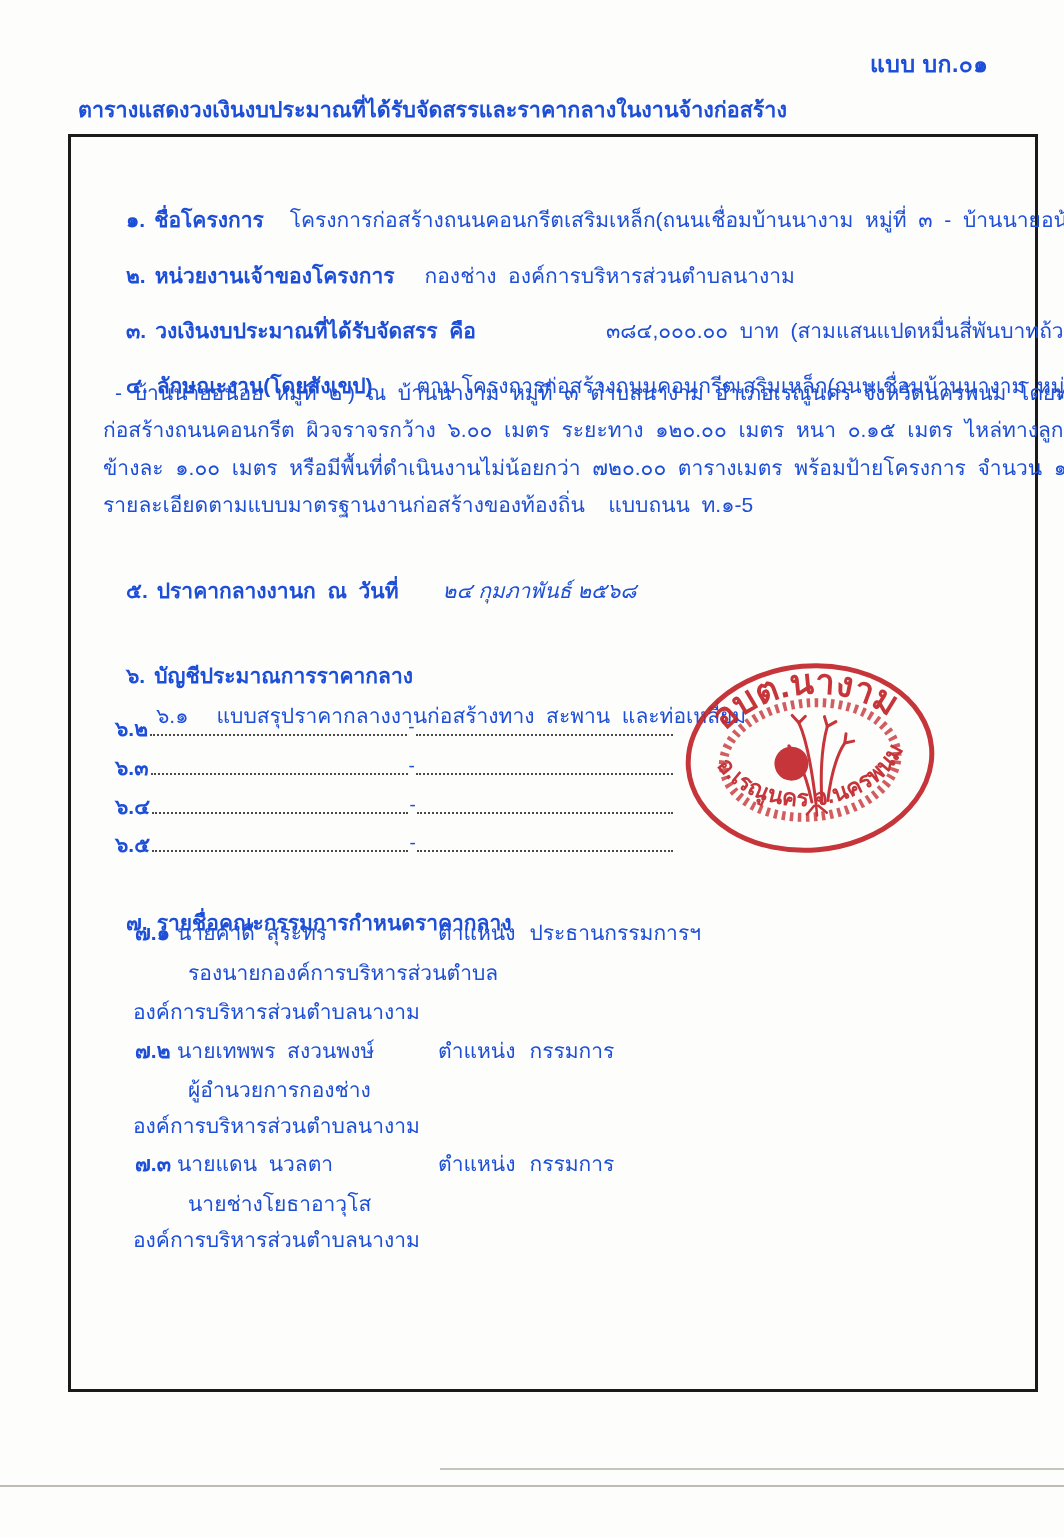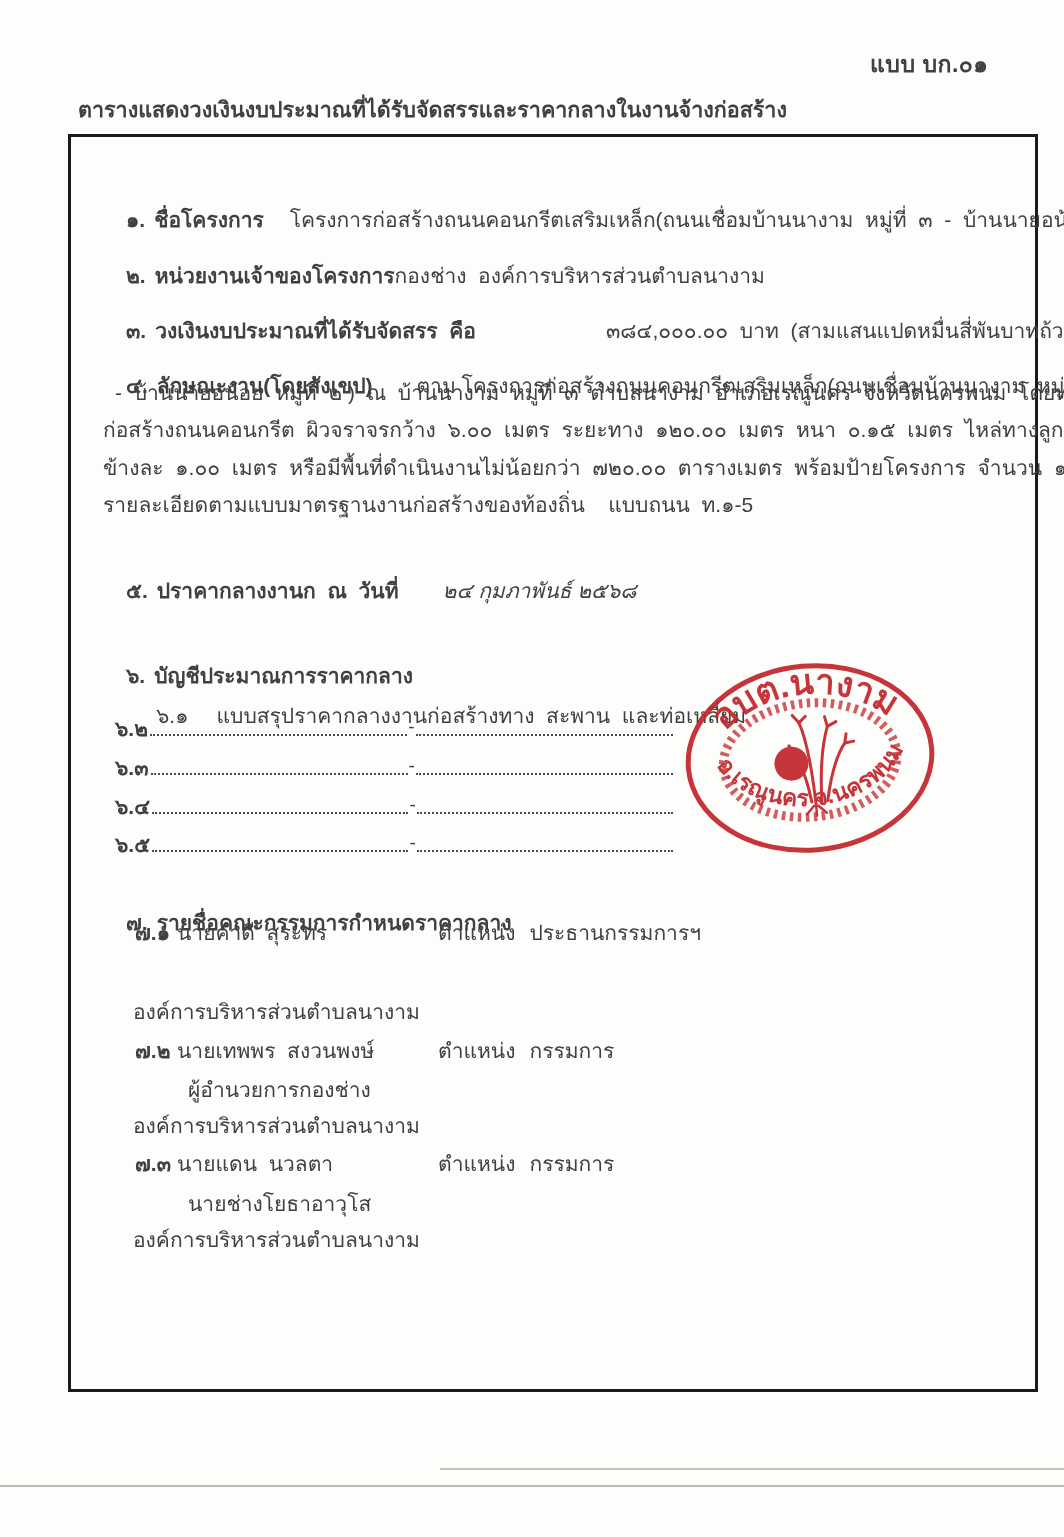--- a/index.html
+++ b/index.html
@@ -4,21 +4,21 @@
 <style>
   html,body{margin:0;padding:0;}
   body{
     width:1064px;height:1537px;
     background:#e9e7e2;
     font-family:"Liberation Sans","DejaVu Sans",sans-serif;
   }
   .page{
     position:relative;width:1064px;height:1537px;
     background:#fdfdfb;
-    color:#404040;overflow:hidden;
+    color:#1d4ed8;overflow:hidden;
   }
   .form-code{
     position:absolute;top:46px;left:870px;width:160px;
     font-size:23px;font-weight:700;letter-spacing:.5px;white-space:pre;
   }
   .doc-title{
     position:absolute;top:92px;left:78px;
     font-size:21.5px;font-weight:700;white-space:pre;
   }
   .doc-box{
@@ -29,21 +29,21 @@
   .no{font-weight:700;margin-right:9px;}
   .lbl{font-weight:700;}
   .ind1{left:20px;}
   .ind2{left:44px;}
   .ind3{left:32px;}
   .ind4{left:50px;}
   .ind5{left:117px;}
   .ind6{left:62px;}
   
   .gap-s{margin-left:26px;}
-  .gap-m{}
+  .gap-m{margin-left:30px;}
   .gap-l{margin-left:130px;}
   .gap-d{margin-left:44px;font-style:italic;}
   .gap-a{margin-left:50px;}
   .gap-4{margin-left:44px;}
   
   .blank-row{
     position:absolute;left:44px;width:558px;display:flex;align-items:flex-end;
     font-size:21px;line-height:28px;white-space:pre;
   }
   .blank-row .no{margin-right:2px;}
@@ -113,20 +113,21 @@
       <span class="no">๖.๕</span><span class="dotfill"></span><span class="dash">-</span><span class="dotfill"></span>
     </div>
 
     <div class="row ind1" style="top:741px">
       <span class="no">๗.</span><span class="lbl">รายชื่อคณะกรรมการกำหนดราคากลาง</span>
     </div>
 
     <div class="member-row" style="top:781px">
       <span class="mno">๗.๑</span><span class="mname">นายคำดี  สุระทร</span><span class="mposlbl">ตำแหน่ง</span><span>ประธานกรรมการฯ</span>
     </div>
+    <div class="row ind5" style="top:821px">รองนายกองค์การบริหารส่วนตำบล</div>
     <div class="row ind6" style="top:860px">องค์การบริหารส่วนตำบลนางาม</div>
 
     <div class="member-row" style="top:899px">
       <span class="mno">๗.๒</span><span class="mname">นายเทพพร  สงวนพงษ์</span><span class="mposlbl">ตำแหน่ง</span><span>กรรมการ</span>
     </div>
     <div class="row ind5" style="top:938px">ผู้อำนวยการกองช่าง</div>
     <div class="row ind6" style="top:974px">องค์การบริหารส่วนตำบลนางาม</div>
 
     <div class="member-row" style="top:1012px">
       <span class="mno">๗.๓</span><span class="mname">นายแดน  นวลตา</span><span class="mposlbl">ตำแหน่ง</span><span>กรรมการ</span>

